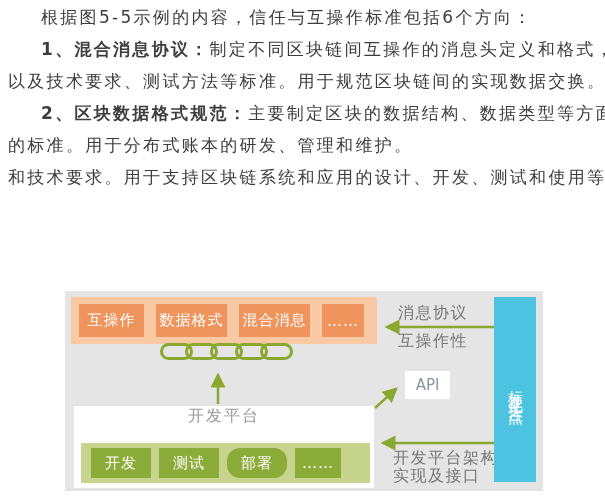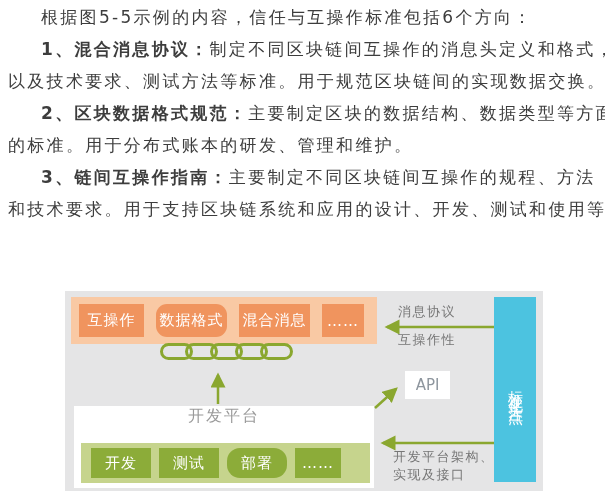--- a/index.html
+++ b/index.html
@@ -27,21 +27,21 @@
   
   .std-bar{
     position:absolute;left:6px;top:6px;width:306px;height:47px;
     background:#f9c9a4;display:flex;gap:12px;padding:7px 8px;
   }
   .std-box{
     background:#f0945e;color:#ffffff;height:33px;
     display:flex;align-items:center;justify-content:center;
     font-size:15px;letter-spacing:1px;
   }
-  .std-w1{width:65px;} .std-w2{width:71px;border-radius:11px;} .std-w3{width:71px;} .std-w4{width:42px;}
+  .std-w1{width:65px;} .std-w2{width:71px;} .std-w3{width:71px;} .std-w4{width:42px;}
   
   .chain{position:absolute;left:95px;top:52px;display:flex;height:17px;}
   .chain-link{
     width:33px;height:17px;border:3px solid #8aa72f;border-radius:9px;
     margin-left:-8px;flex:none;
   }
   .chain-link:first-child{margin-left:0;}
   
   .arrows{position:absolute;left:0;top:0;}
   .arrows line{stroke:#8aa72f;stroke-width:2.5;}
@@ -59,21 +59,21 @@
     display:flex;align-items:center;justify-content:center;
     font-size:15px;letter-spacing:1px;
   }
   .plat-w1{width:60px;} .plat-w2{width:60px;} .plat-w3{width:60px;border-radius:13px;} .plat-w4{width:46px;}
   
   .api-box{
     position:absolute;left:340px;top:80px;width:45px;height:28px;background:#ffffff;
     color:#8e969e;font-size:15px;display:flex;align-items:center;justify-content:center;
   }
   
-  .lbl{position:absolute;font-size:13px;color:#767676;letter-spacing:1.5px;white-space:nowrap;}
+  .lbl{position:absolute;font-size:16px;color:#767676;letter-spacing:1.5px;white-space:nowrap;}
   .lbl-msg1{left:333px;top:12px;}
   .lbl-msg2{left:333px;top:40px;}
   .lbl-dev1{left:328px;top:157px;}
   .lbl-dev2{left:328px;top:175px;}
   
   .blue-bar{
     position:absolute;left:429px;top:6px;width:42px;height:185px;background:#4cc3e0;
     display:flex;align-items:center;justify-content:center;
   }
   .blue-bar span{
@@ -83,21 +83,20 @@
 </style>
 </head>
 <body>
 
 <div class="doc">
   <div class="line indent"><span class="b"></span><span>根据图5-5示例的内容，信任与互操作标准包括6个方向：</span></div>
   <div class="line indent"><span class="b">1、混合消息协议：</span><span>制定不同区块链间互操作的消息头定义和格式，</span></div>
   <div class="line"><span class="b"></span><span>以及技术要求、测试方法等标准。用于规范区块链间的实现数据交换。</span></div>
   <div class="line indent"><span class="b">2、区块数据格式规范：</span><span>主要制定区块的数据结构、数据类型等方面</span></div>
   <div class="line"><span class="b"></span><span>的标准。用于分布式账本的研发、管理和维护。</span></div>
-  <div class="line indent"><span class="b">3、链间互操作指南：</span><span>主要制定不同区块链间互操作的规程、方法</span></div>
   <div class="line"><span class="b"></span><span>和技术要求。用于支持区块链系统和应用的设计、开发、测试和使用等</span></div>
 </div>
 
 <div class="diagram">
 
   <div class="std-bar">
     <div class="std-box std-w1">互操作</div>
     <div class="std-box std-w2">数据格式</div>
     <div class="std-box std-w3">混合消息</div>
     <div class="std-box std-w4">……</div>

